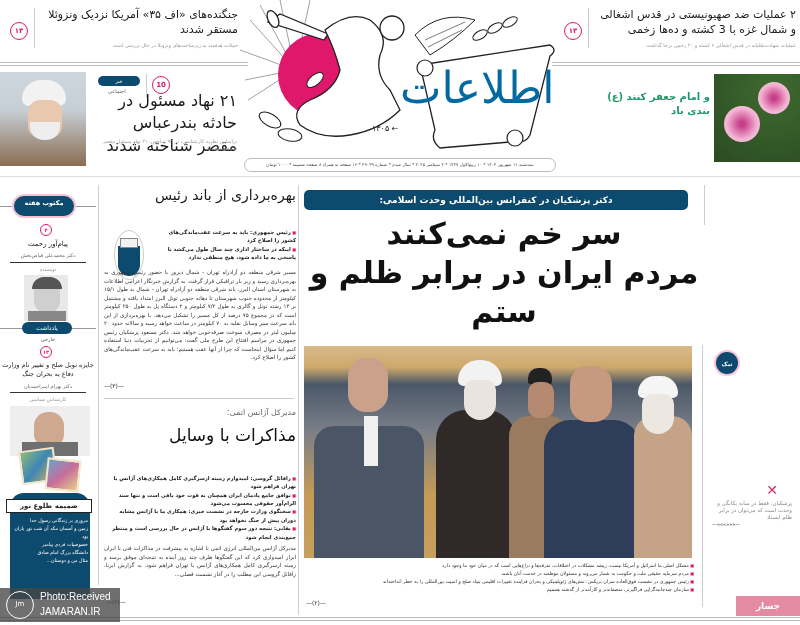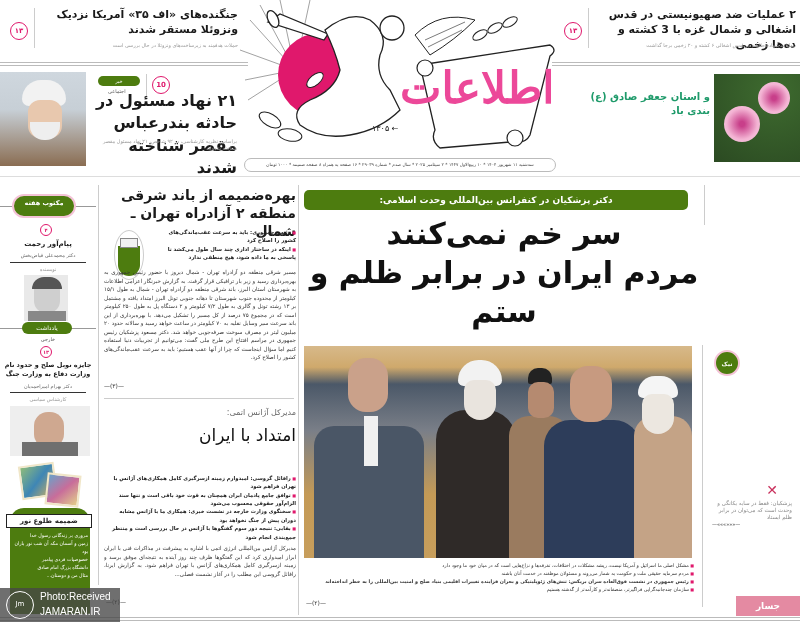--- a/index.html
+++ b/index.html
@@ -1,23 +1,23 @@
 <!DOCTYPE html>
 <html><head>
 <meta charset="utf-8">
 <style>
   * { box-sizing: border-box; margin: 0; padding: 0; }
   html, body { width: 800px; height: 625px; overflow: hidden; background: #ffffff; }
   body { font-family: "DejaVu Sans", sans-serif; color: #1a1a1a; position: relative; direction: rtl; }
   .abs { position: absolute; }
-  .pink { color: #ec4899; }
-  .pinkbg { background: #4d7c0f; }
+  .pink { color: #0369a1; }
+  .pinkbg { background: #0c4a6e; }
   .thin { font-size: 5px; color: #999; line-height: 1.3; }
   .body-text { font-size: 5.5px; line-height: 1.55; color: #333; text-align: justify; }
-  .bold { font-weight: bold; }
+  .bold { font-weight: normal; }
   .hr2 { height: 4px; border-top: 1px solid #bbb; border-bottom: 1px solid #bbb; }
   .vline { width: 1px; background: #ccc; }
   .circ { border: 1.5px solid #e0186c; border-radius: 50%; color: #e0186c; font-weight: bold; display: flex; align-items: center; justify-content: center; }
   .bullet::before { content: "■ "; color: #e0186c; font-size: 4px; }
   .photo { background: #888; overflow: hidden; }
 </style>
 </head>
 <body>
 
 <div class="abs" style="left:8px; top:4px; width:230px; height:50px;">
@@ -92,21 +92,21 @@
   <div class="abs pinkbg" style="left:98px; top:6px; width:42px; height:10px; border-radius:5px; color:#fff; font-size:5px; text-align:center; line-height:10px;">خبر</div>
   <div class="abs thin" style="left:108px; top:18px; color:#555;">اجتماعی</div>
   <div class="abs vline" style="left:146px; top:4px; height:24px;"></div>
   <div class="abs circ" style="left:152px; top:6px; width:18px; height:18px; font-size:7px;">10</div>
   <div class="abs bold" style="left:92px; top:20px; width:145px; font-size:16px; line-height:1.4;">۲۱ نهاد مسئول در حادثه بندرعباس مقصر شناخته شدند</div>
   <div class="abs thin" style="left:92px; top:68px; width:145px;">براساس نظریه کارشناسی، در ۹۲ شاخص، ۲۱ نهاد مسئول مقصر شناخته شده‌اند</div>
 </div>
 
 <div class="abs" style="left:560px; top:70px; width:240px; height:96px;">
   <div class="abs" style="left:10px; top:20px; width:140px; color:#1e9a6a; font-weight:bold; font-size:10px; line-height:1.4;">
-    <div>و استان جعفر صادق (ع)</div>
+    <div>و امام جعفر کنند (ع)</div>
     <div>بندی باد</div>
   </div>
   <div class="abs photo" style="left:154px; top:4px; width:86px; height:88px; background:radial-gradient(circle at 70% 20%,#3e6b2f,#2b4a22);">
     <div class="abs" style="left:10px; top:32px; width:36px; height:36px; border-radius:50%; background:radial-gradient(circle,#c83f8a 10%,#f3b3d3 60%,#f9d3e6);"></div>
     <div class="abs" style="left:44px; top:8px; width:32px; height:32px; border-radius:50%; background:radial-gradient(circle,#c83f8a 10%,#f3b3d3 60%,#f9d3e6);"></div>
   </div>
 </div>
 
 <div class="abs" style="left:244px; top:158px; width:312px; height:14px; border:1px solid #bbb; border-radius:7px; font-size:4.4px; color:#444; text-align:center; line-height:12px; white-space:nowrap; overflow:hidden;">سه‌شنبه ۱۱ شهریور ۱۴۰۴ * ۱۰ ربیع‌الاول ۱۴۴۷ * ۲ سپتامبر ۲۰۲۵ * سال صدم * شماره ۲۹۰۳۹ * ۱۶ صفحه به همراه ۸ صفحه ضمیمه * ۱۰۰۰ تومان</div>
 
@@ -122,68 +122,67 @@
   <div class="abs thin" style="left:0; top:86px; width:96px;">نویسنده</div>
   <div class="abs photo" style="left:24px; top:95px; width:44px; height:46px; background:#e9e9e9;">
     <div class="abs" style="left:10px; top:4px; width:26px; height:34px; border-radius:12px; background:#cfcfcf;"></div>
     <div class="abs" style="left:8px; top:2px; width:30px; height:12px; border-radius:14px 14px 0 0; background:#555;"></div>
     <div class="abs" style="left:4px; top:36px; width:38px; height:10px; background:#888;"></div>
   </div>
   <div class="abs" style="left:0; top:148px; width:96px; height:1px; background:#999;"></div>
   <div class="abs pinkbg" style="left:22px; top:142px; width:50px; height:12px; border-radius:6px; color:#fff; font-size:6px; line-height:12px;">یادداشت</div>
   <div class="abs thin" style="left:0; top:156px; width:96px; color:#555;">خارجی</div>
   <div class="abs circ" style="left:40px; top:166px; width:12px; height:12px; font-size:5px;">۱۳</div>
-  <div class="abs bold" style="left:2px; top:181px; width:92px; font-size:6.5px; line-height:1.45;">جایزه نوبل صلح و حدود نام وزارت دفاع به وزارت جنگ</div>
+  <div class="abs bold" style="left:2px; top:181px; width:92px; font-size:6.5px; line-height:1.45;">جایزه نوبل صلح و تغییر نام وزارت دفاع به بحران جنگ</div>
   <div class="abs thin" style="left:0; top:203px; width:96px; color:#666;">دکتر بهرام امیراحمدیان</div>
   <div class="abs" style="left:10px; top:212px; width:76px; height:1px; background:#333;"></div>
   <div class="abs thin" style="left:0; top:216px; width:96px;">کارشناس سیاسی</div>
   <div class="abs photo" style="left:10px; top:226px; width:80px; height:50px; background:#eee;">
     <div class="abs" style="left:24px; top:6px; width:30px; height:36px; border-radius:14px; background:#cfa890;"></div>
     <div class="abs" style="left:12px; top:36px; width:56px; height:14px; background:#6f6f6f;"></div>
   </div>
 
-  <div class="abs" style="left:6px; top:284px; width:84px; height:150px;">
+  <div class="abs" style="left:6px; top:269px; width:84px; height:150px;">
     <div class="abs" style="left:14px; top:0; width:36px; height:34px; background:linear-gradient(135deg,#8fbc7a,#3e86b5,#d6b25a); transform:rotate(-8deg); border:2px solid #f0e6c8;"></div>
     <div class="abs" style="left:40px; top:10px; width:34px; height:32px; background:linear-gradient(135deg,#6aa2c9,#c86d9a,#e3cf8a); transform:rotate(6deg); border:2px solid #f0e6c8;"></div>
     <div class="abs pinkbg" style="left:4px; top:44px; width:80px; height:106px; border-radius:14px 14px 0 0;"></div>
     <div class="abs" style="left:0; top:50px; width:86px; height:14px; background:#fff; border:1px solid #222; font-weight:bold; font-size:7px; line-height:12px; color:#222;">ضمیمه طلوع نور</div>
     <div class="abs" style="left:8px; top:68px; width:74px; color:#fff; font-size:4.8px; line-height:1.65; text-align:right;">
       <div>مروری بر زندگانی رسول خدا</div>
       <div>زمین و آسمان مکه آن شب نور باران بود</div>
       <div>خصوصیات فردی پیامبر</div>
       <div>دانشگاه بزرگ امام صادق</div>
       <div>مثال من و دوستان...</div>
     </div>
   </div>
 </div>
 <div class="abs vline" style="left:98px; top:185px; height:400px;"></div>
 
 <div class="abs" style="left:104px; top:186px; width:192px; height:210px;">
   <div class="abs bold" style="right:0; top:0; width:192px; font-size:14px; line-height:1.3; text-align:right;">
-    <div>بهره‌ضمیمه از باند شرقی</div>
-    <div>منطقه ۲ آزادراه تهران ـ شمال</div>
+    <div>بهره‌برداری از باند رئیس</div>
   </div>
   <div class="abs" style="right:0; top:42px; width:140px; font-size:5.3px; line-height:1.6; font-weight:bold; color:#222;">
     <div class="bullet">رئیس جمهوری: باید به سرعت عقب‌ماندگی‌های کشور را اصلاح کرد</div>
     <div class="bullet">اینکه در ساختار اداری چند سال طول می‌کشد تا پاسخی به ما داده شود، هیچ منطقی ندارد</div>
   </div>
   <div class="abs" style="left:6px; top:44px; width:36px; height:54px;">
     <div class="abs" style="left:4px; top:0; width:30px; height:50px; border-radius:50%; border:1px solid #ccc;"></div>
     <div class="abs pinkbg" style="left:8px; top:16px; width:22px; height:30px; border-radius:0 0 11px 11px;"></div>
     <div class="abs" style="left:10px; top:8px; width:18px; height:10px; background:#f1f1f1; border:1px solid #888;"></div>
   </div>
   <div class="abs body-text" style="right:0; top:82px; width:192px; height:115px; overflow:hidden;">مسیر شرقی منطقه دو آزادراه تهران - شمال دیروز با حضور رئیس جمهوری به بهره‌برداری رسید و زیر بار ترافیکی قرار گرفت. به گزارش خبرنگار اعزامی اطلاعات به شهرستان استان البرز، باند شرقی منطقه دو آزادراه تهران - شمال به طول ۱۵/۱ کیلومتر از محدوده جنوب شهرستان تا دهانه جنوبی تونل البرز امتداد یافته و مشتمل بر ۱۳ رشته تونل و گالری به طول ۷/۲ کیلومتر و ۲ دستگاه پل به طول ۲۵۰ کیلومتر است که در مجموع ۷۵ درصد از کل مسیر را تشکیل می‌دهد. با بهره‌برداری از این باند سرعت سیر وسایل نقلیه به ۷۰ کیلومتر در ساعت خواهد رسید و سالانه حدود ۲۰ میلیون لیتر در مصرف سوخت صرفه‌جویی خواهد شد. دکتر مسعود پزشکیان رئیس جمهوری در مراسم افتتاح این طرح ملی گفت: می‌توانیم از تجربیات دنیا استفاده کنیم اما سؤال اینجاست که چرا از آنها عقب هستیم؛ باید به سرعت عقب‌ماندگی‌های کشور را اصلاح کرد.</div>
   <div class="abs" style="left:0; top:196px; font-size:6px; color:#333; direction:ltr;">—(<span>۳</span>)—</div>
 </div>
 <div class="abs" style="left:104px; top:398px; width:190px; height:1px; background:#ccc;"></div>
 
 <div class="abs" style="left:104px; top:404px; width:192px; height:210px;">
   <div class="abs" style="right:0; top:4px; font-size:8px; color:#666;">مدیرکل آژانس اتمی:</div>
   <div class="abs" style="right:0; top:20px; width:192px; font-size:17px; line-height:1.3; text-align:right; color:#111;">
-    <div>امتداد با ایران</div>
+    <div>مذاکرات با وسایل</div>
   </div>
   <div class="abs" style="right:0; top:70px; width:192px; font-size:5.2px; line-height:1.6; font-weight:bold; color:#222;">
     <div class="bullet">رافائل گروسی: امیدوارم زمینه ازسرگیری کامل همکاری‌های آژانس با تهران فراهم شود</div>
     <div class="bullet">توافق جامع پادمان ایران همچنان به قوت خود باقی است و تنها سند الزام‌آور حقوقی محسوب می‌شود</div>
     <div class="bullet">سخنگوی وزارت خارجه در نشست خبری: همکاری ما با آژانس مشابه دوران پیش از جنگ نخواهد بود</div>
     <div class="bullet">بقایی: نتیجه دور سوم گفتگوها با آژانس در حال بررسی است و منتظر جمع‌بندی انجام شود</div>
   </div>
   <div class="abs body-text" style="right:0; top:140px; width:192px; height:52px; overflow:hidden;">مدیرکل آژانس بین‌المللی انرژی اتمی با اشاره به پیشرفت در مذاکرات فنی با ایران ابراز امیدواری کرد که این گفتگوها ظرف چند روز آینده به نتیجه‌ای موفق برسد و زمینه ازسرگیری کامل همکاری‌های آژانس با تهران فراهم شود. به گزارش ایرنا، رافائل گروسی این مطلب را در آغاز نشست فصلی...</div>
   <div class="abs" style="left:2px; top:194px; font-size:6px; color:#333; direction:ltr;">—(<span>۲</span>)—</div>
 </div>

